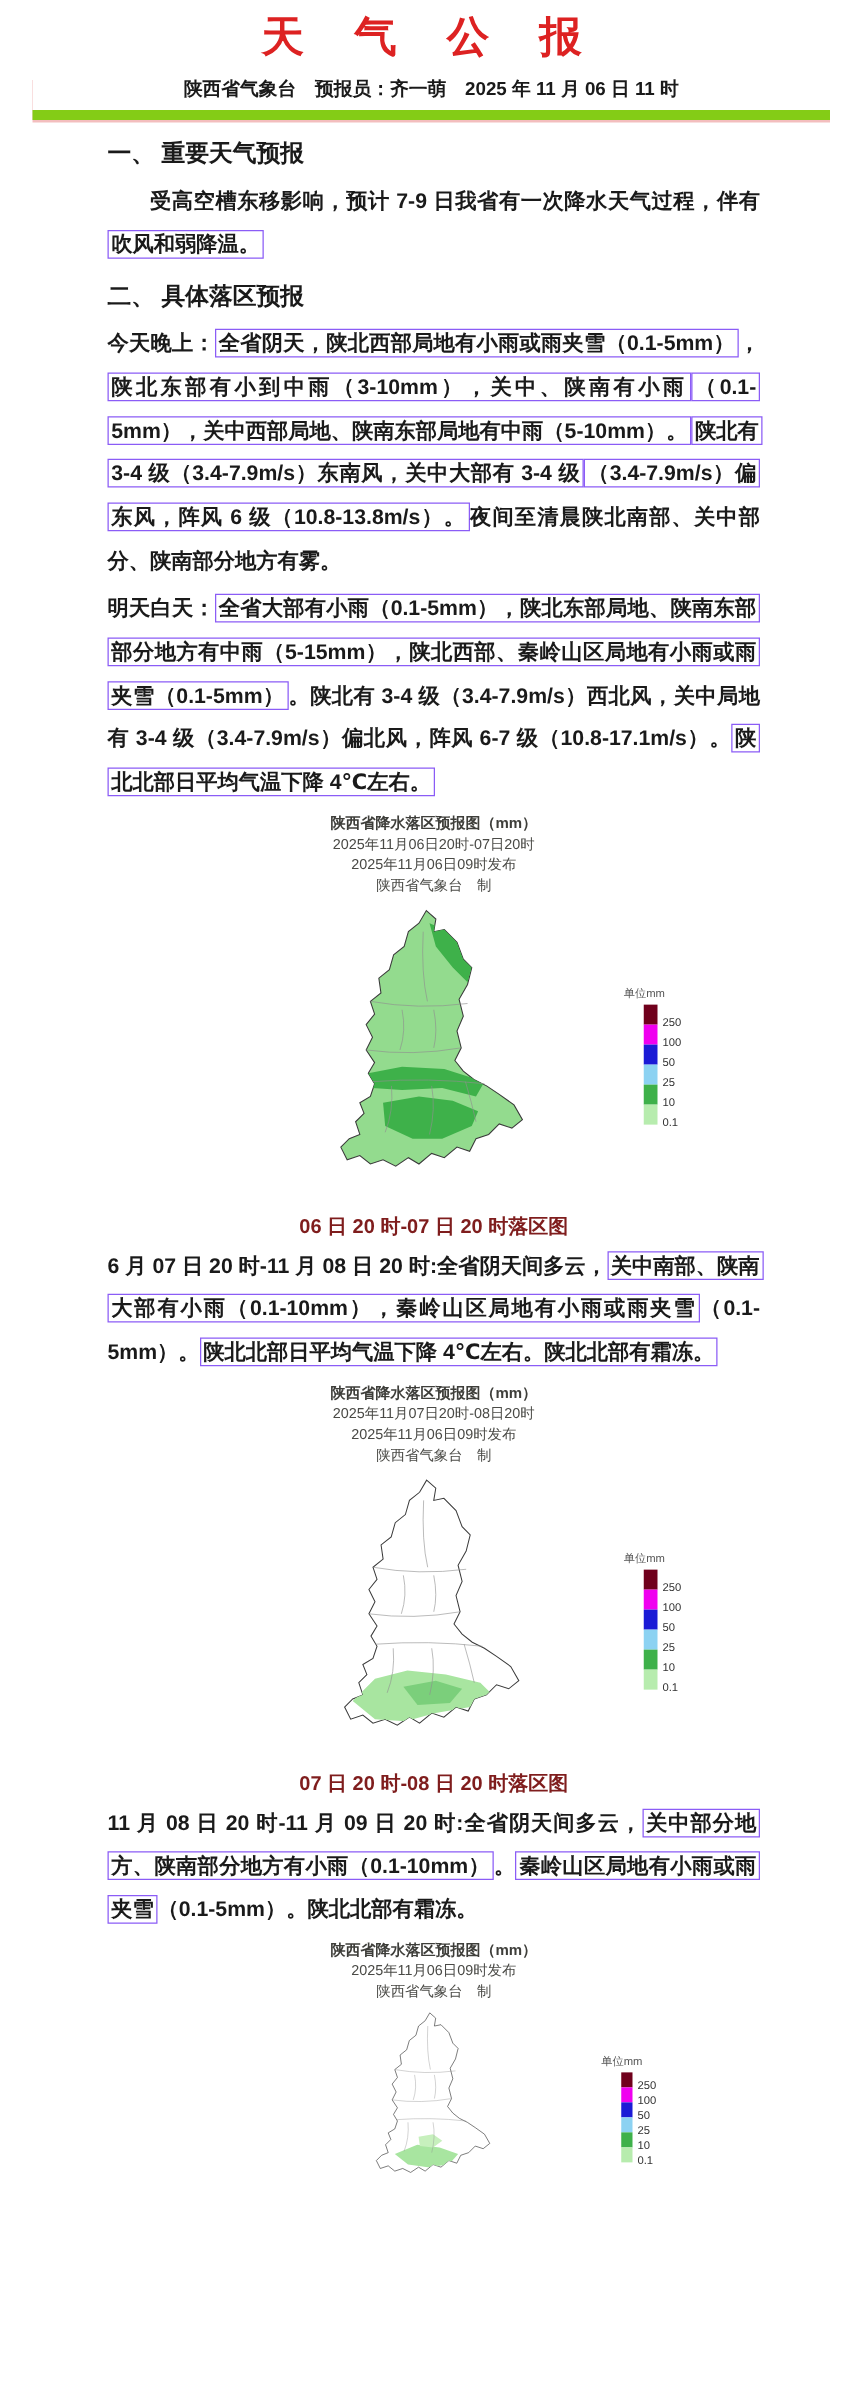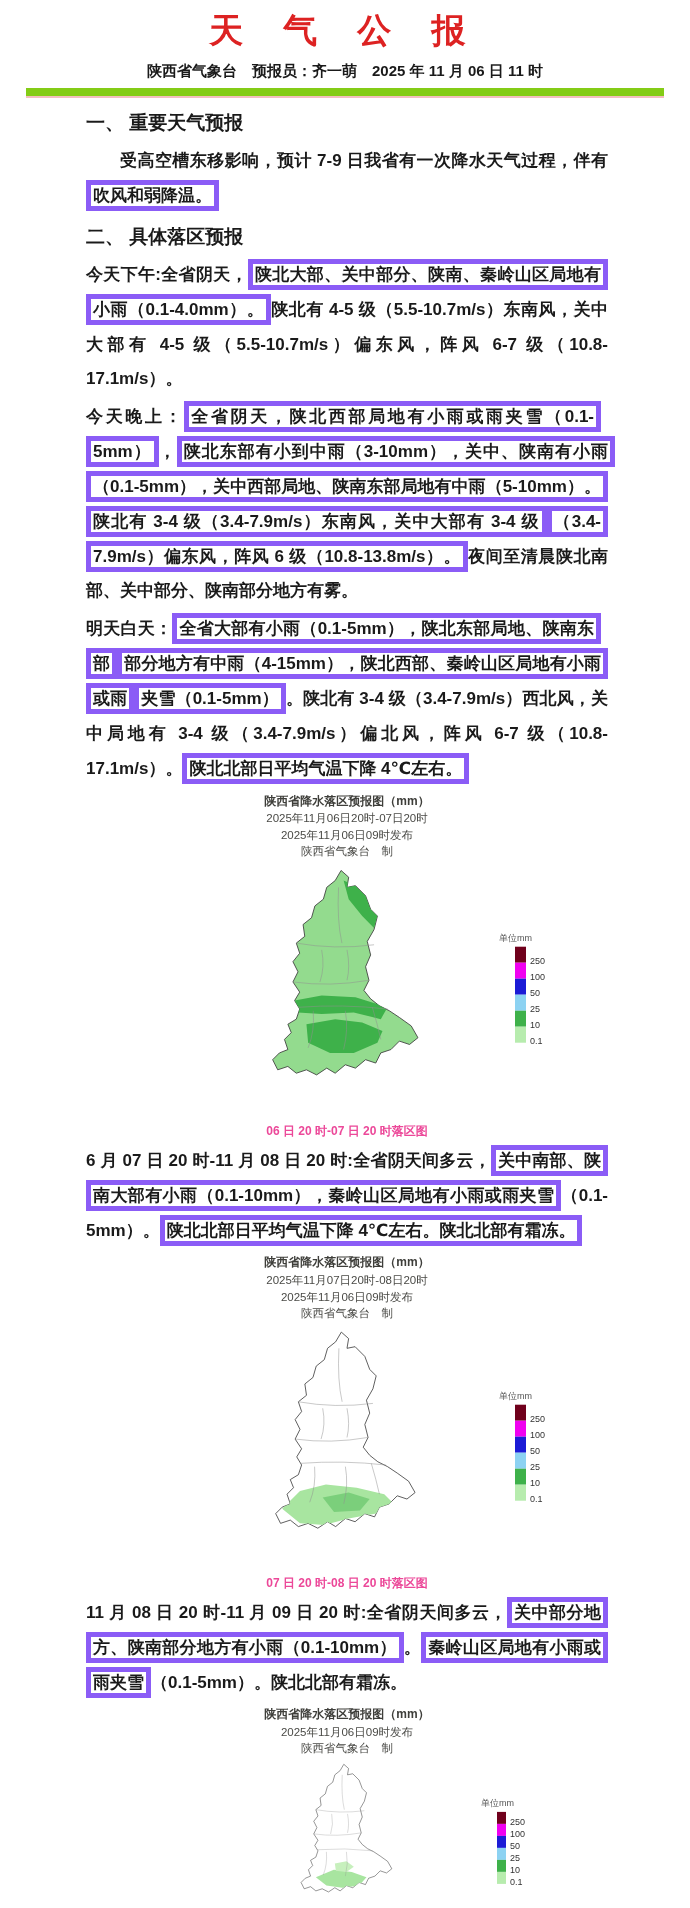--- a/index.html
+++ b/index.html
@@ -15,59 +15,58 @@
   .subheader{
     margin:0 26px 14px 26px;text-align:center;font-size:15px;font-weight:700;
     padding-bottom:7px;border-bottom:8px solid #84cc16;
     box-shadow:0 2px 0 rgba(222,70,70,.35);
   }
   .content{padding:0 82px 0 86px;}
   .section-heading{font-size:19px;font-weight:800;margin:10px 0 8px 0;}
   .para{font-size:17px;font-weight:700;line-height:2.05;text-align:justify;margin:0 0 3px 0;}
   .para.indent{ text-indent:2em; }
   .rbox{
-    border:5px solid #8b5cf6;padding:1px 2px;
+    border:1px solid #8b5cf6;padding:1px 2px;
     -webkit-box-decoration-break:clone;box-decoration-break:clone;
   }
   .map-block{margin:6px 0 4px 0;text-align:center;}
   .map-header{font-size:11.5px;color:#4a4a46;line-height:1.45;font-weight:400;}
   .map-header .l1{font-size:12px;font-weight:700;color:#3e3e3a;}
   .map-figure{position:relative;display:block;margin:2px auto 0 auto;width:440px;}
   .map-figure svg{display:block;margin:0 auto;}
   .legend{
     position:absolute;right:22px;top:42%;transform:translateY(-30%);
     text-align:left;
   }
   .lg-title{font-size:9px;color:#555;margin-bottom:2px;}
   .lg-row{display:flex;align-items:flex-end;height:16px;margin-left:16px;}
   .lg-swatch{display:inline-block;width:11px;height:16px;}
   .lg-label{font-size:9px;color:#333;margin-left:4px;transform:translateY(3px);}
   .legend.small .lg-row{height:12px;}
   .legend.small .lg-swatch{width:9px;height:12px;}
-  .map-caption{font-size:12px;font-weight:800;margin-top:16px;color:#ec4899;}
+  .map-caption{font-size:16px;font-weight:800;margin-top:6px;color:#7f1d1d;}
   .mb3 .map-figure{width:400px;}
 </style>
 </head>
 <body>
 
 <div class="page">
 
   <div class="doc-title">天 气 公 报</div>
 
   <div class="subheader">陕西省气象台　预报员：齐一萌　2025 年 11 月 06 日 11 时</div>
 
   <div class="content">
 
     <div class="section-heading">一、 重要天气预报</div>
     <p class="para indent"><span>受高空槽东移影响，预计 7-9 日我省有一次降水天气过程，伴有</span><span class="rbox">吹风和弱降温。</span></p>
 
     <div class="section-heading">二、 具体落区预报</div>
-    <p class="para"><span>今天下午:全省阴天，</span><span class="rbox">陕北大部、关中部分、陕南、秦岭山区局地有</span><span class="rbox">小雨（0.1-4.0mm）。</span><span>陕北有 4-5 级（5.5-10.7m/s）东南风，关中大部有 4-5 级（5.5-10.7m/s）偏东风，阵风 6-7 级（10.8-17.1m/s）。</span></p>
     <p class="para"><span>今天晚上：</span><span class="rbox">全省阴天，陕北西部局地有小雨或雨夹雪（0.1-5mm）</span><span>，</span><span class="rbox">陕北东部有小到中雨（3-10mm），关中、陕南有小雨</span><span class="rbox">（0.1-5mm），关中西部局地、陕南东部局地有中雨（5-10mm）。</span><span class="rbox">陕北有 3-4 级（3.4-7.9m/s）东南风，关中大部有 3-4 级</span><span class="rbox">（3.4-7.9m/s）偏东风，阵风 6 级（10.8-13.8m/s）。</span><span>夜间至清晨陕北南部、关中部分、陕南部分地方有雾。</span></p>
-    <p class="para"><span>明天白天：</span><span class="rbox">全省大部有小雨（0.1-5mm），陕北东部局地、陕南东部</span><span class="rbox">部分地方有中雨（4-15mm），陕北西部、秦岭山区局地有小雨或雨</span><span class="rbox">夹雪（0.1-5mm）</span><span>。陕北有 3-4 级（3.4-7.9m/s）西北风，关中局地有 3-4 级（3.4-7.9m/s）偏北风，阵风 6-7 级（10.8-17.1m/s）。</span><span class="rbox">陕北北部日平均气温下降 4℃左右。</span></p>
+    <p class="para"><span>明天白天：</span><span class="rbox">全省大部有小雨（0.1-5mm），陕北东部局地、陕南东部</span><span class="rbox">部分地方有中雨（5-15mm），陕北西部、秦岭山区局地有小雨或雨</span><span class="rbox">夹雪（0.1-5mm）</span><span>。陕北有 3-4 级（3.4-7.9m/s）西北风，关中局地有 3-4 级（3.4-7.9m/s）偏北风，阵风 6-7 级（10.8-17.1m/s）。</span><span class="rbox">陕北北部日平均气温下降 4℃左右。</span></p>
 
     <div class="map-block mb1">
       <div class="map-header">
         <div class="l1">陕西省降水落区预报图（mm）</div>
         <div>2025年11月06日20时-07日20时</div>
         <div>2025年11月06日09时发布</div>
         <div>陕西省气象台　制</div>
       </div>
       <div class="map-figure">
         <svg width="200" height="245" viewBox="0 0 220 290">

